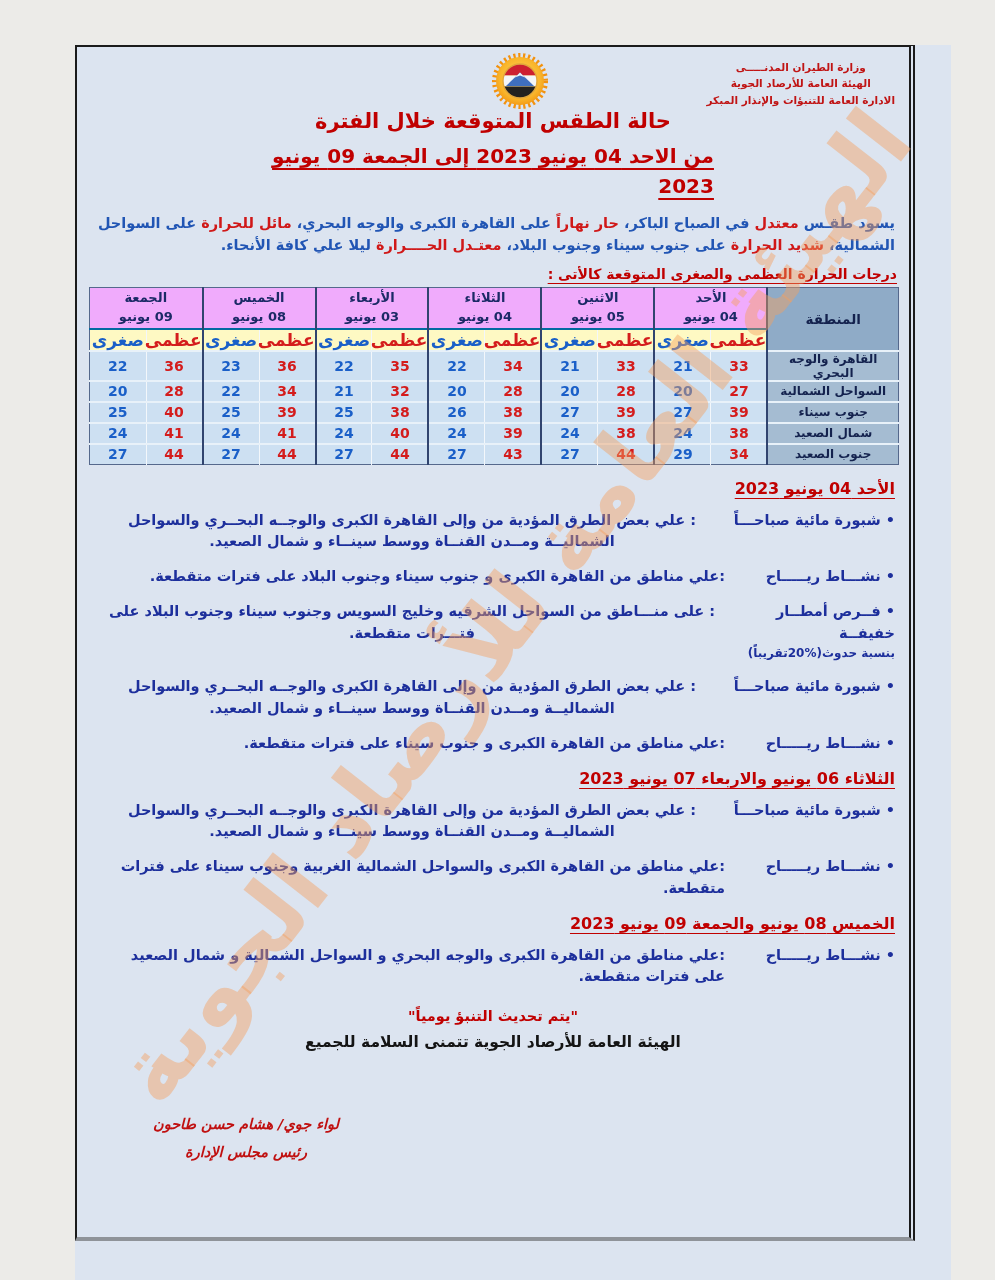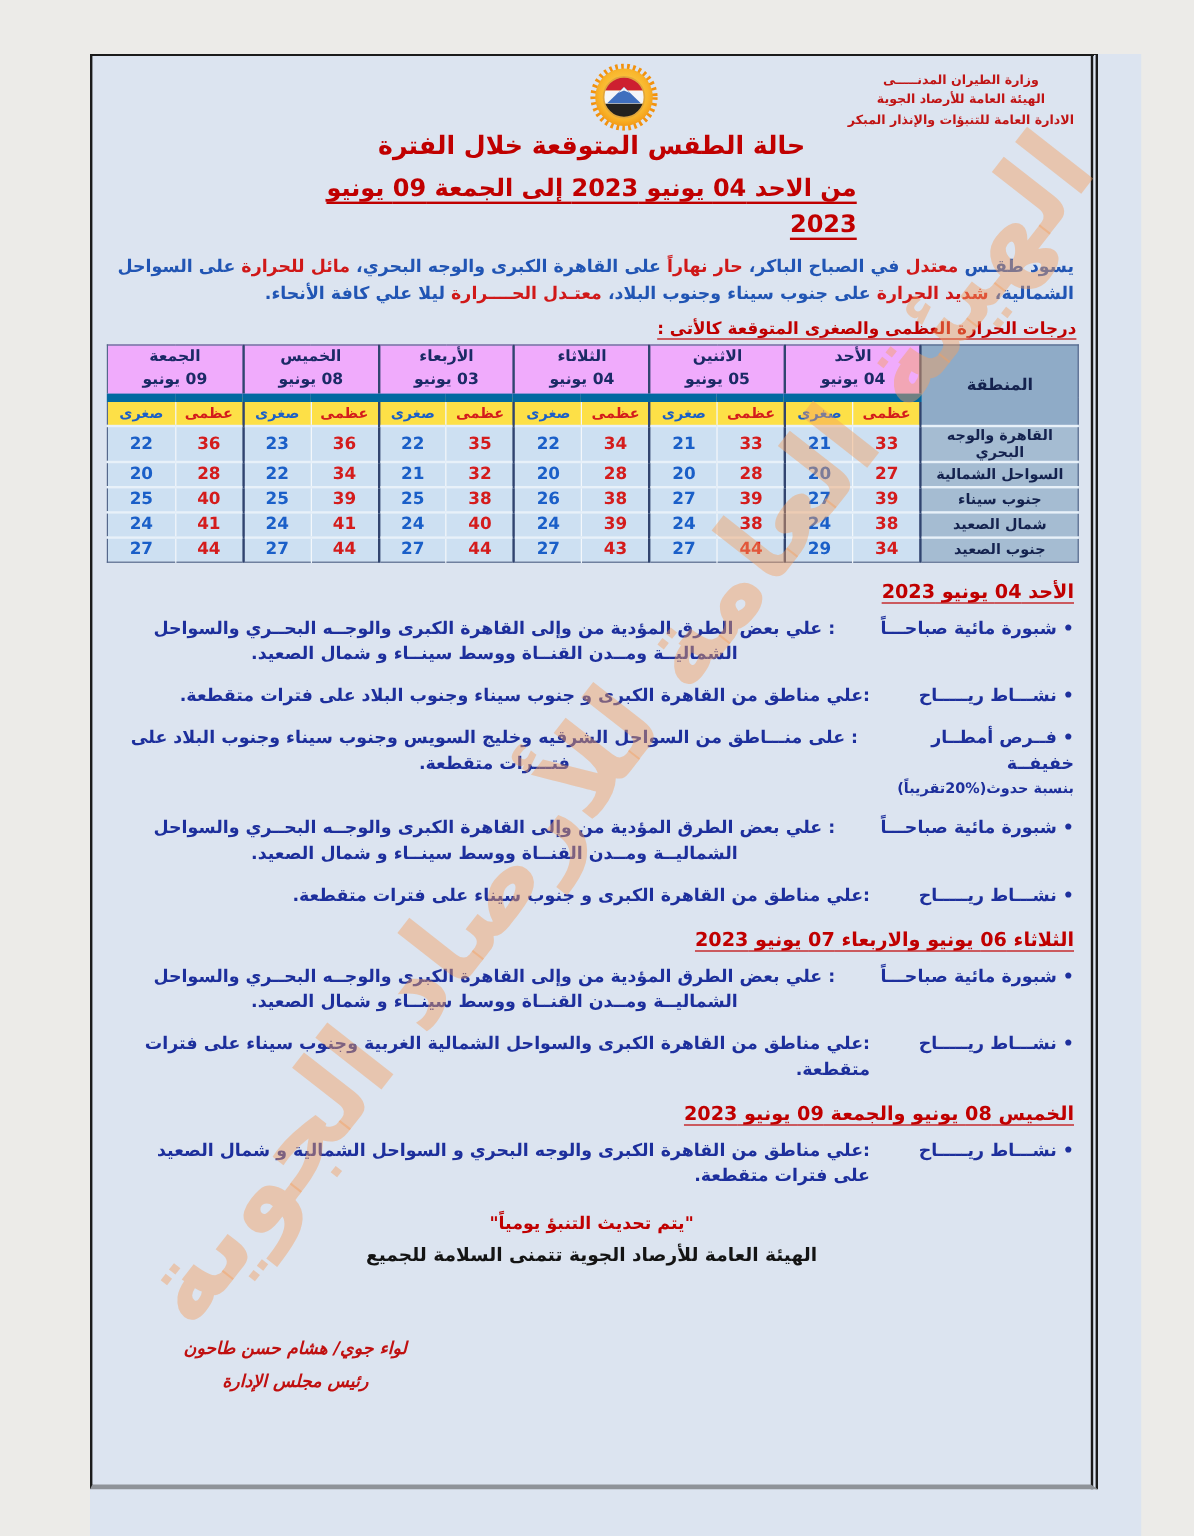--- a/index.html
+++ b/index.html
@@ -56,21 +56,21 @@
     border:1px solid #55688c;
   }
   .temps th,.temps td{padding:0;text-align:center;vertical-align:middle;}
   .temps col.c-region{width:130px;}
   .temps col.c-temp{width:56px;}
   .th-day{
     background:#f0abfc;color:#1b2a66;font-size:13px;font-weight:bold;
     height:40px;line-height:1.45;
   }
   .th-region{background:#8fabc7;color:#14224e;font-size:13.5px;font-weight:bold;}
-  .sub th{background:#fde047;font-size:12px;height:19px;font-weight:bold;border-top:7px solid #0369a1;}
+  .sub th{background:#fef9c3;font-size:17px;height:19px;font-weight:bold;border-top:2px solid #0369a1;}
   .sub th.max{color:#d41c1c;}
   .sub th.min{color:#1a5fc8;}
   .temps tbody td{
     background:#cde0f2;height:19px;font-size:14px;font-weight:bold;
     border-top:2px solid #e8f1f9;
   }
   .temps td.max{color:#d41c1c;}
   .temps td.min{color:#1a5fc8;}
   .temps td.region{background:#a5bcd2;color:#14224e;font-size:12px;}
   .sep-dark{border-right:2px solid #31446f !important;}

